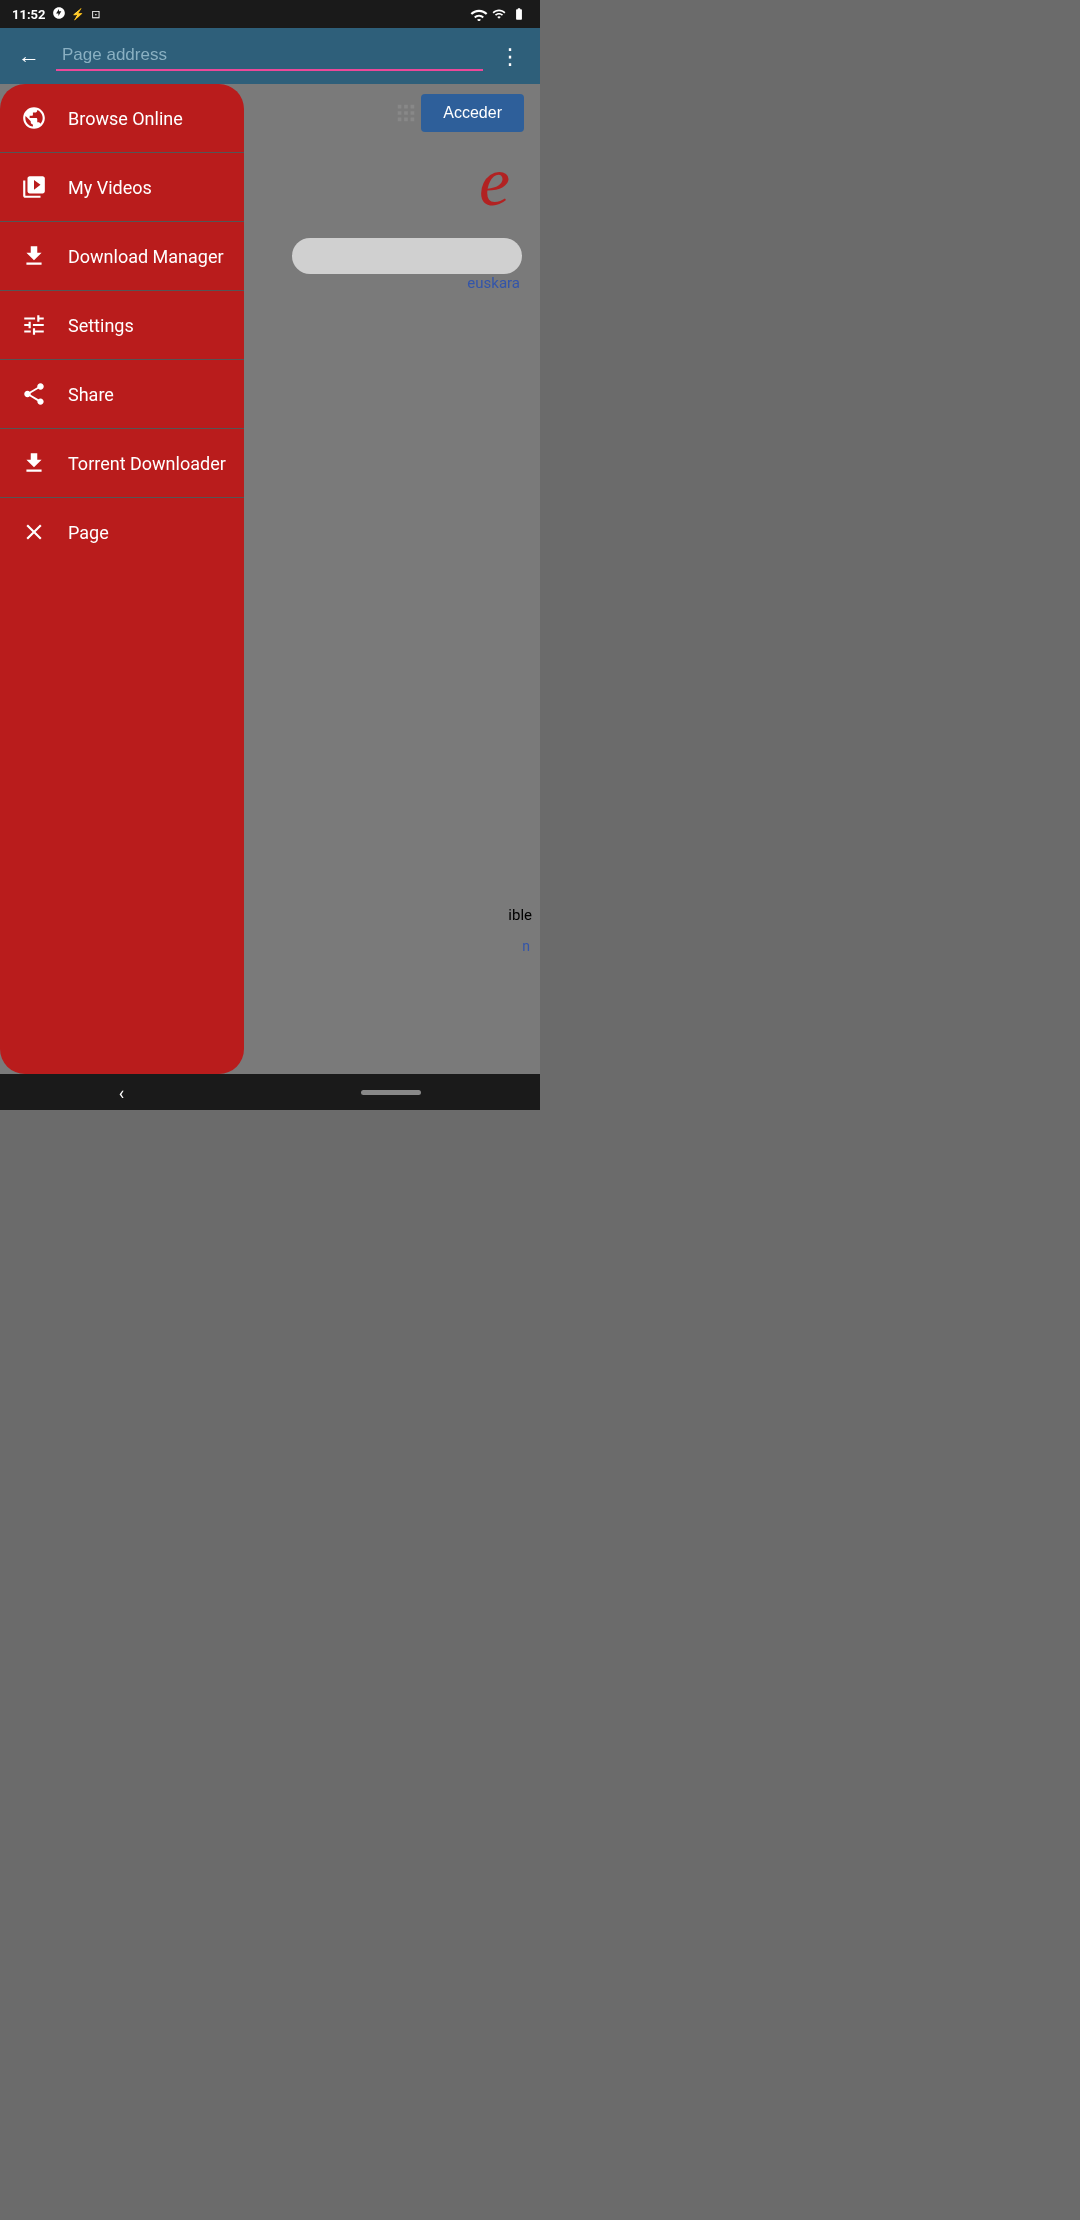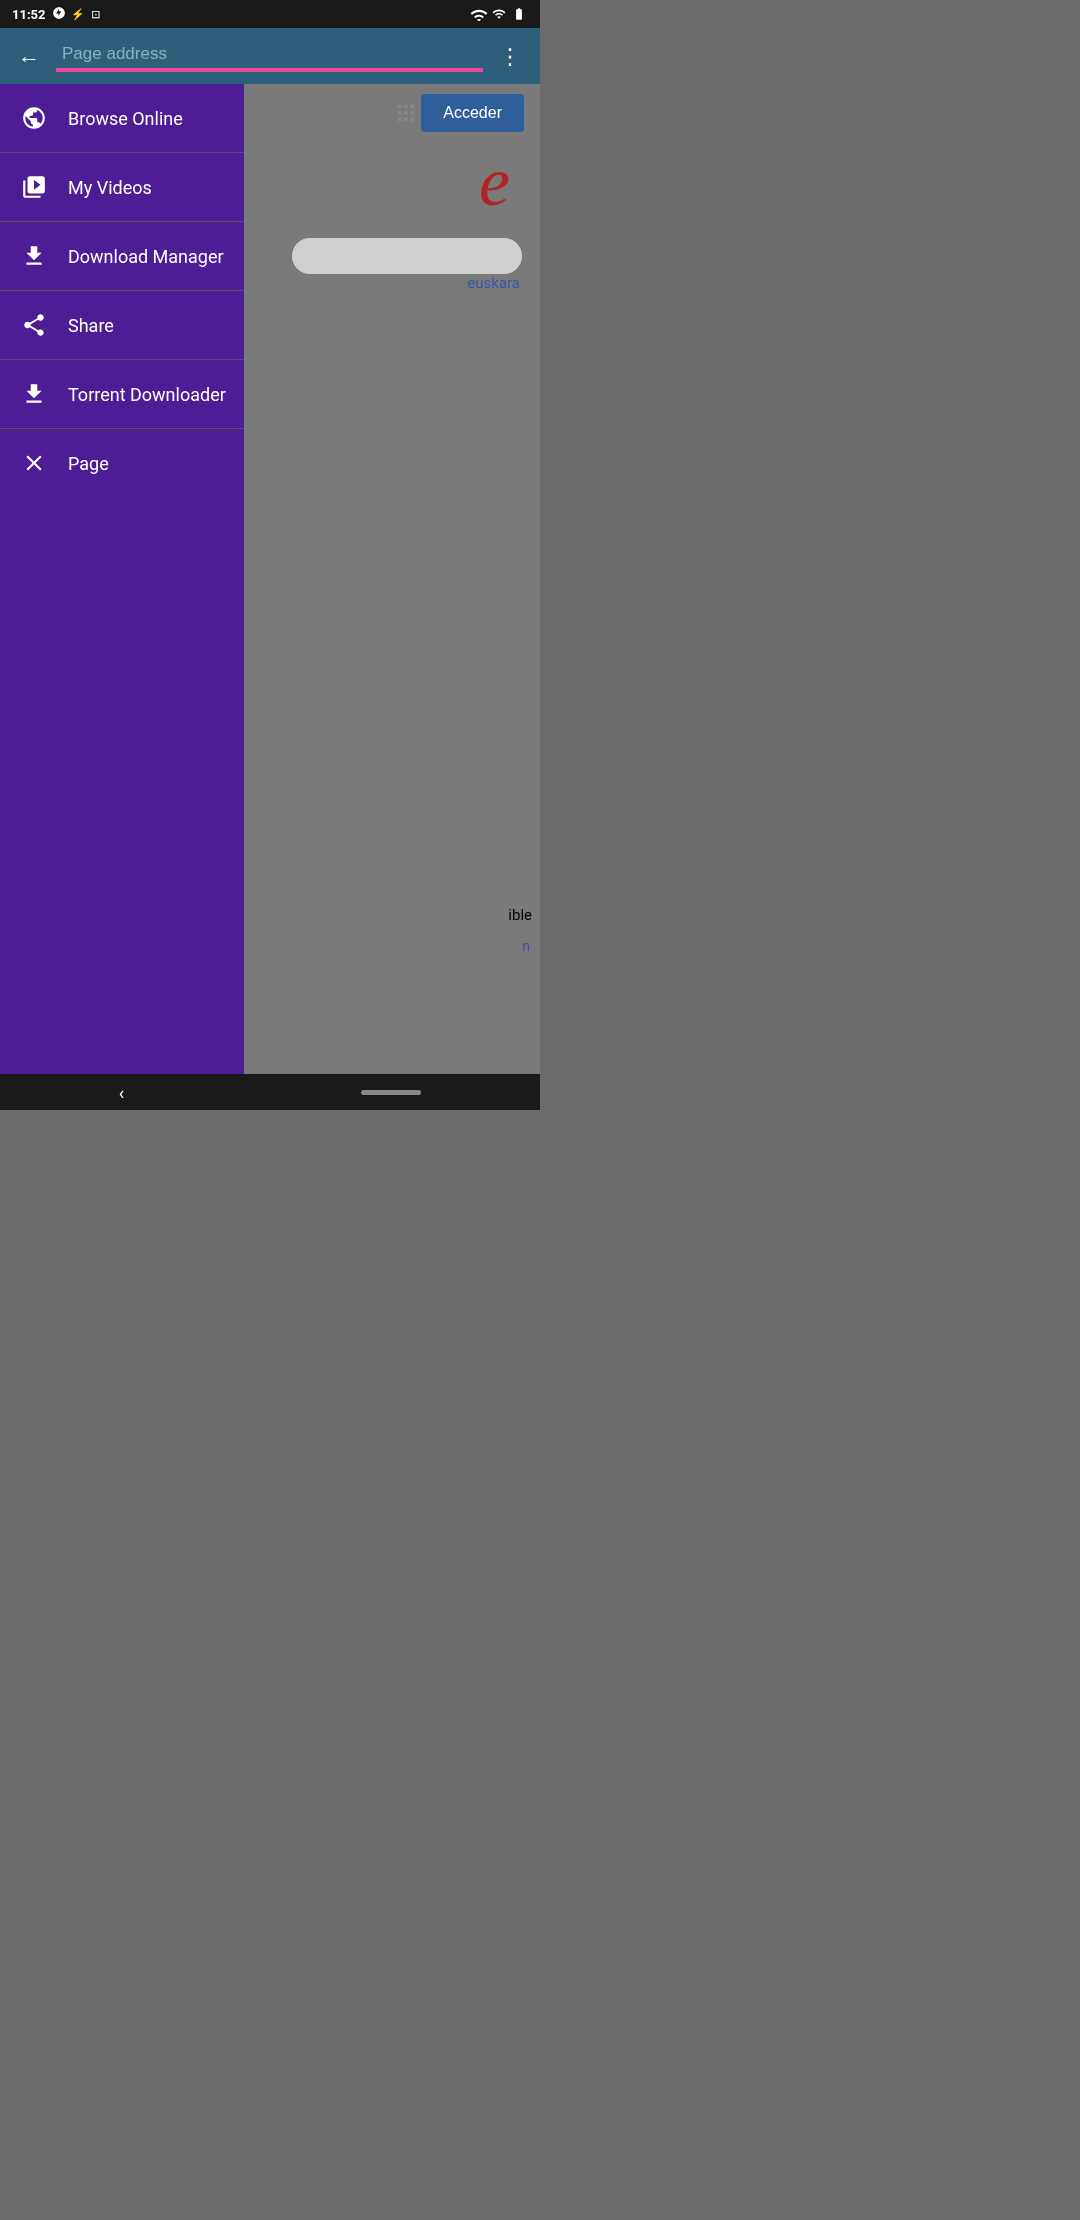--- a/index.html
+++ b/index.html
@@ -63,21 +63,21 @@
       color: white;
       font-size: 22px;
       padding: 8px;
       cursor: pointer;
     }
 
     .toolbar-input {
       flex: 1;
       background: transparent;
       border: none;
-      border-bottom: 4px solid #ec4899;
+      border-bottom: 2px solid #ec4899;
       color: #b0c8d8;
       font-size: 17px;
       padding: 4px 6px;
       outline: none;
     }
 
     .toolbar-input::placeholder {
       color: #8ab0c2;
     }
 
@@ -164,24 +164,25 @@
       margin-left: 21px;
     }
 
     
     .drawer {
       position: absolute;
       top: 84px;
       left: 0;
       width: 244px;
       height: calc(100% - 84px - 36px);
-      background: #4c1d95;
+      background: #b91c1c;
       z-index: 10;
       display: flex;
       flex-direction: column;
+      border-radius: 25px;
     }
 
     .menu-item {
       display: flex;
       align-items: center;
       padding: 18px 18px;
       gap: 18px;
       cursor: pointer;
       border-bottom: 1px solid #555;
     }
@@ -313,20 +314,28 @@
 
   <div class="menu-item">
     <span class="menu-icon">
       <svg viewBox="0 0 24 24" class="menu-svg" fill="white">
         <path d="M19 9h-4V3H9v6H5l7 7 7-7zM5 18v2h14v-2H5z"></path>
       </svg>
     </span>
     <span class="menu-label">Download Manager</span>
   </div>
 
+  <div class="menu-item">
+    <span class="menu-icon">
+      <svg viewBox="0 0 24 24" class="menu-svg" fill="white">
+        <path d="M3 17v2h6v-2H3zM3 5v2h10V5H3zm10 16v-2h8v-2h-8v-2h-2v6h2zM7 9v2H3v2h4v2h2V9H7zm14 4v-2H11v2h10zm-6-4h2V7h4V5h-4V3h-2v6z"></path>
+      </svg>
+    </span>
+    <span class="menu-label">Settings</span>
+  </div>
 
   <div class="menu-item">
     <span class="menu-icon">
       <svg viewBox="0 0 24 24" class="menu-svg" fill="white">
         <path d="M18 16.08c-.76 0-1.44.3-1.96.77L8.91 12.7c.05-.23.09-.46.09-.7s-.04-.47-.09-.7l7.05-4.11c.54.5 1.25.81 2.04.81 1.66 0 3-1.34 3-3s-1.34-3-3-3-3 1.34-3 3c0 .24.04.47.09.7L8.04 9.81C7.5 9.31 6.79 9 6 9c-1.66 0-3 1.34-3 3s1.34 3 3 3c.79 0 1.5-.31 2.04-.81l7.12 4.16c-.05.21-.08.43-.08.65 0 1.61 1.31 2.92 2.92 2.92 1.61 0 2.92-1.31 2.92-2.92s-1.31-2.92-2.92-2.92z"></path>
       </svg>
     </span>
     <span class="menu-label">Share</span>
   </div>
 

